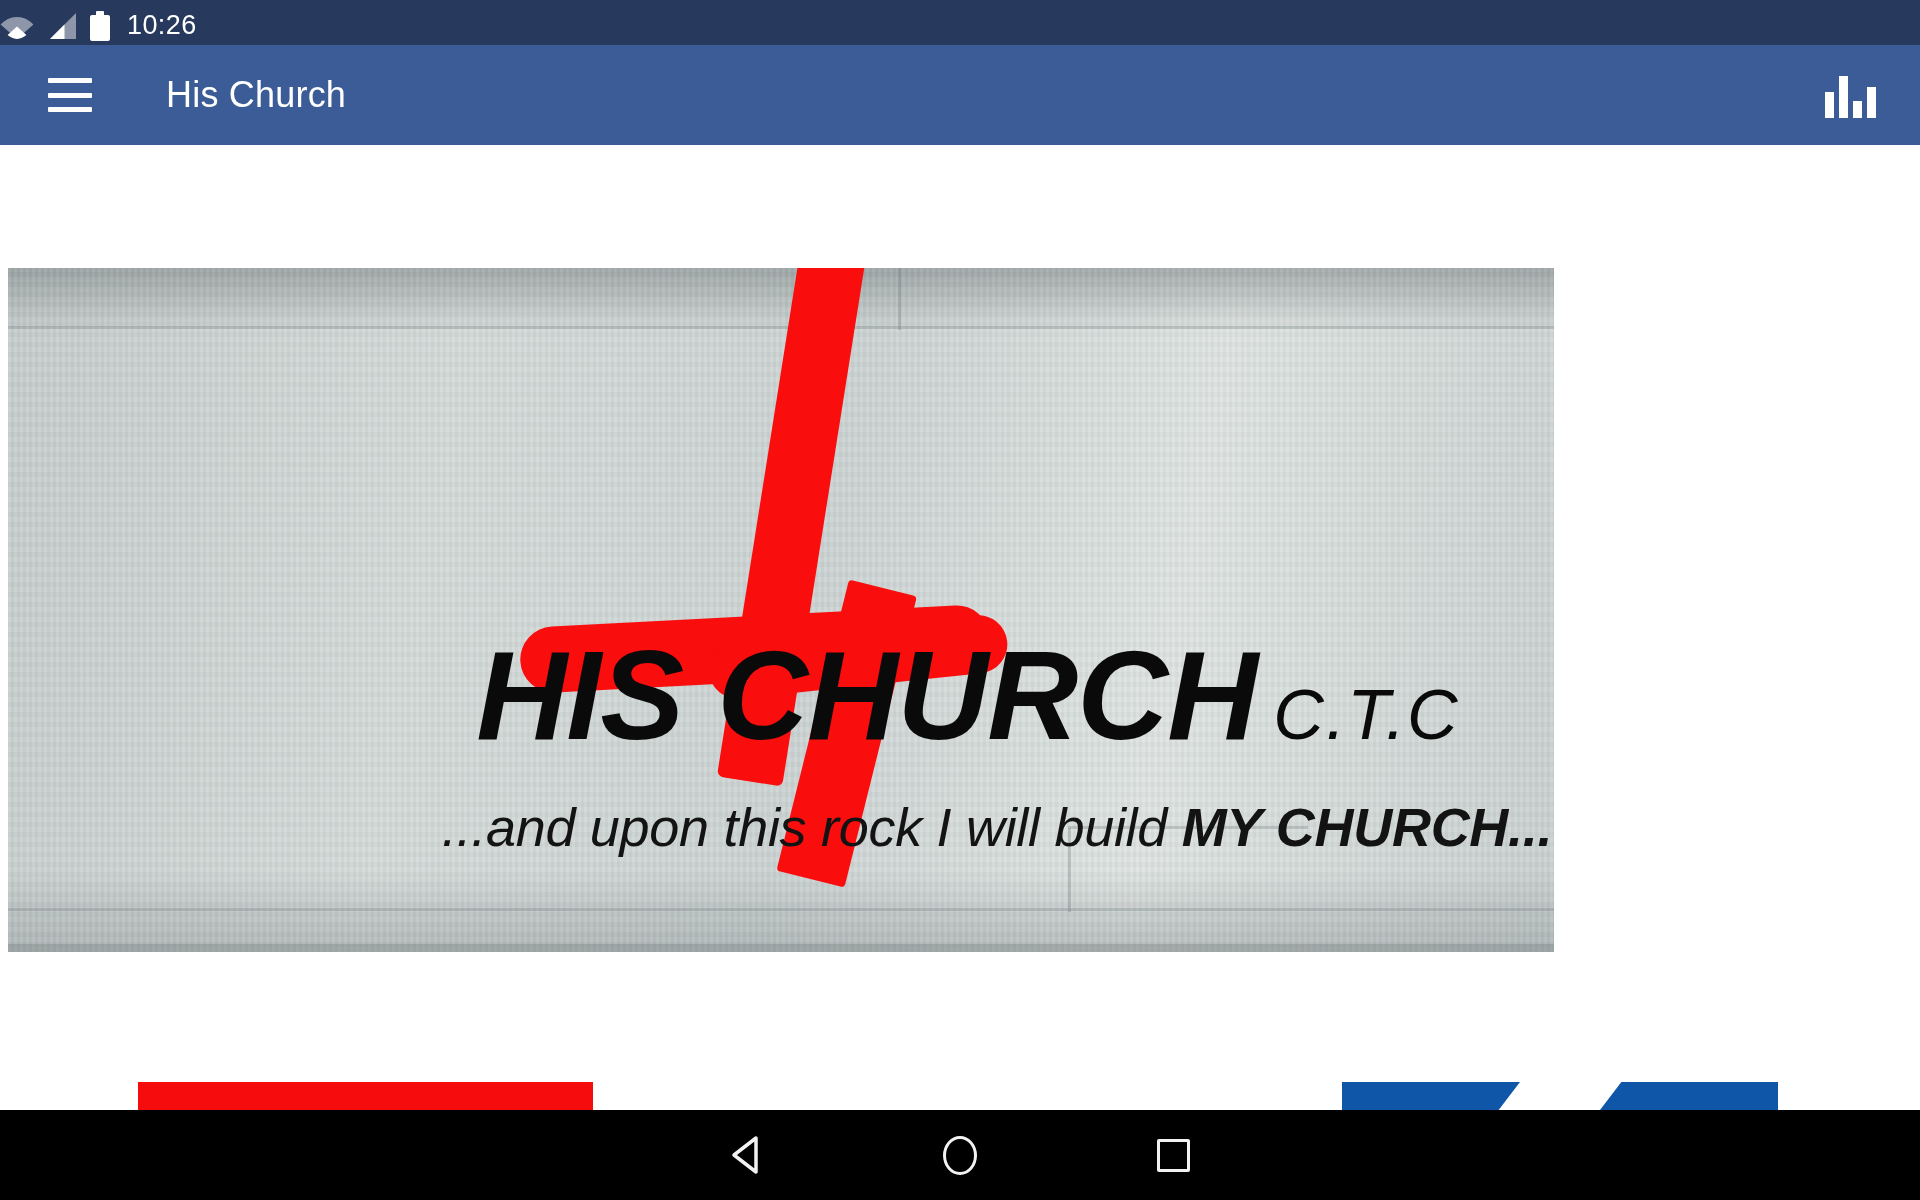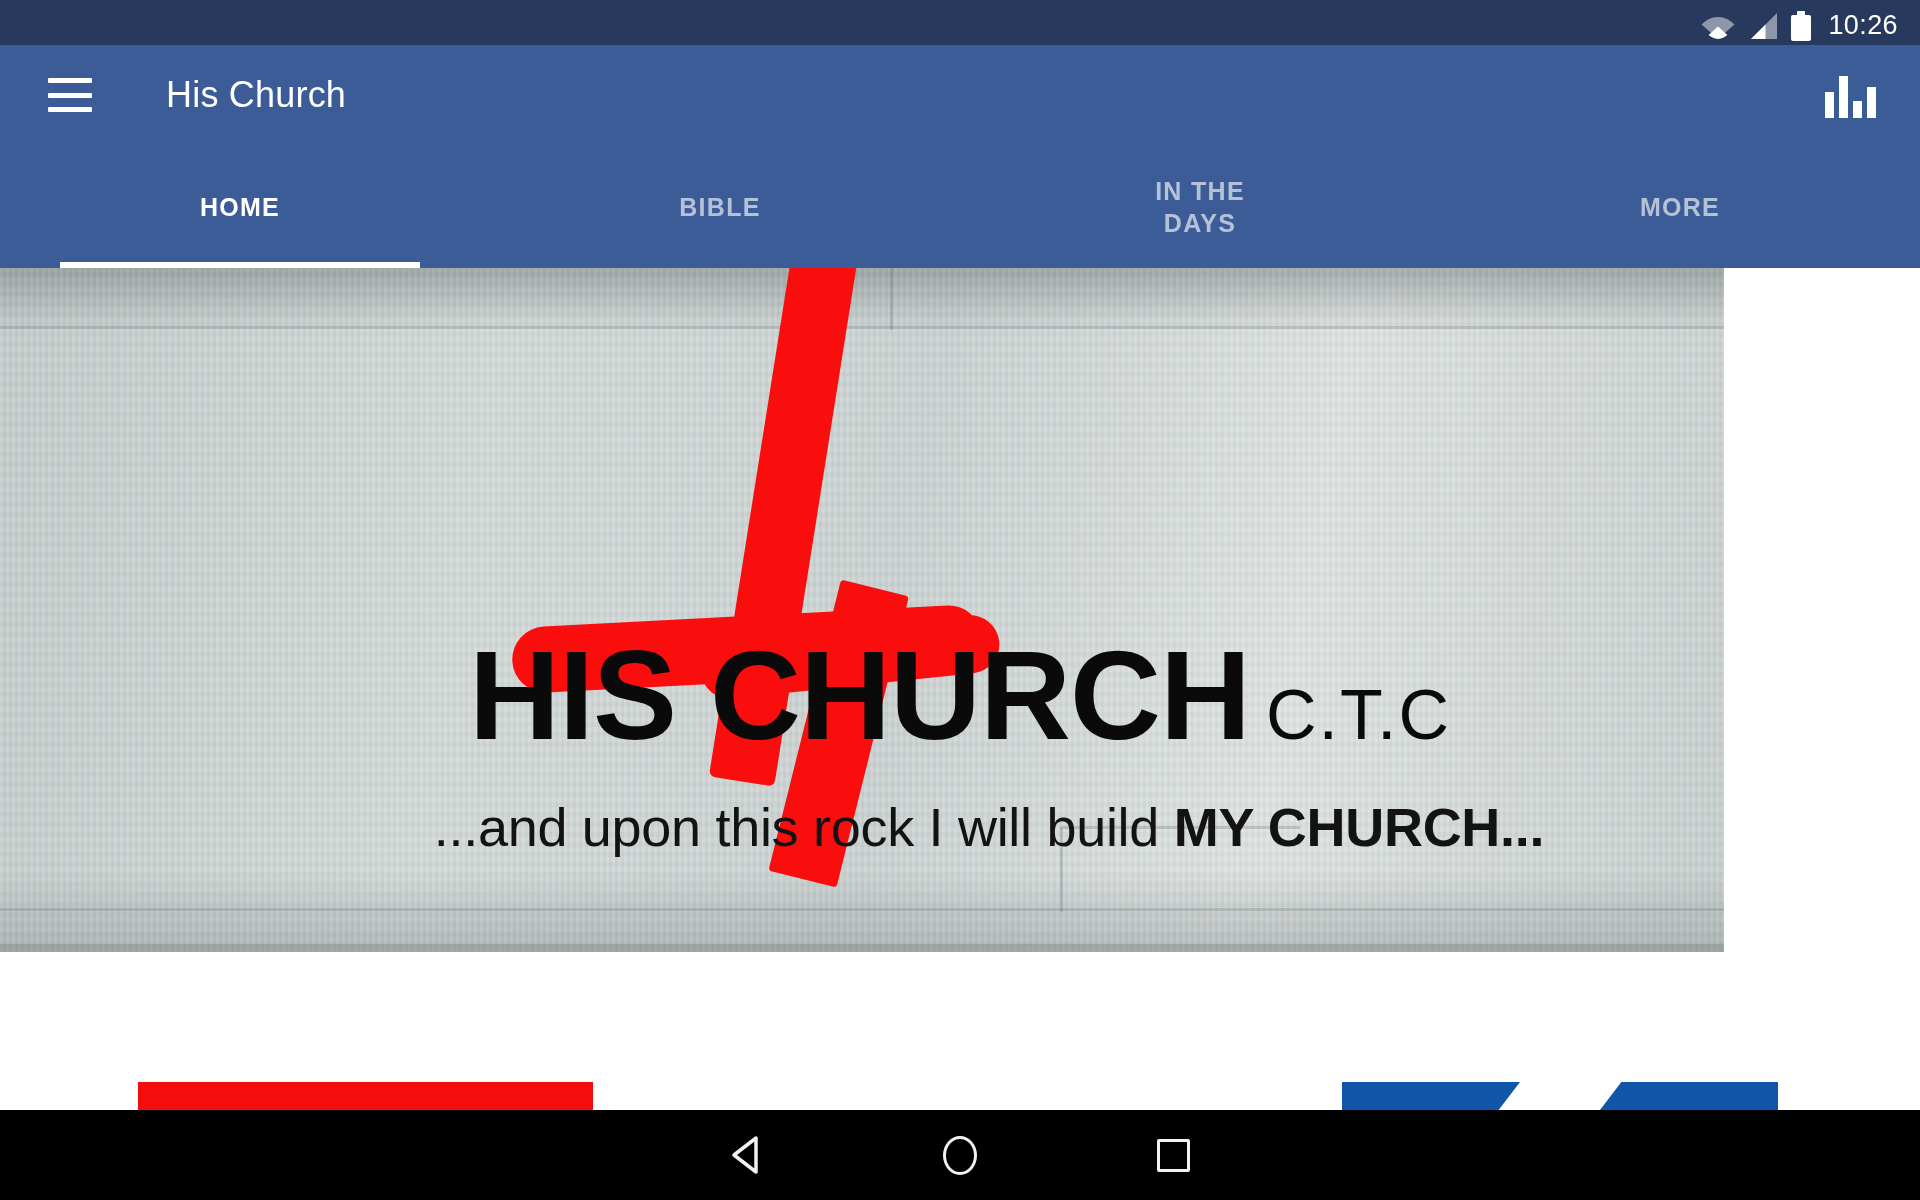--- a/index.html
+++ b/index.html
@@ -8,21 +8,21 @@
     background:#000;
     font-family:"Liberation Sans", sans-serif;
     overflow:hidden;
   }
   .screen { position:relative; width:1920px; height:1200px; background:#fff; }
 
   
   .statusbar {
     position:absolute; top:0; left:0; width:1920px; height:51px;
     background:#27395c;
-    display:flex; align-items:center; justify-content:flex-end;
+    display:flex; align-items:center; 
     padding-right:22px; gap:13px;
   }
   .sb-icon { display:flex; align-items:center; }
   .wifi-ico { width:34px; height:26px; }
   .sig-ico  { width:30px; height:26px; }
   .batt-ico { width:20px; height:30px; position:relative; }
   .batt-body {
     position:absolute; bottom:0; left:0; width:20px; height:26px;
     background:#fff; border-radius:2px;
   }
@@ -75,26 +75,27 @@
   }
   .tab.active .tab-label { color:#ffffff; }
   .tab-underline {
     position:absolute; left:50%; transform:translateX(-50%);
     bottom:0; width:360px; height:6px; background:#fff; display:none;
   }
   .tab.active .tab-underline { display:block; }
 
   
   .banner {
-    position:absolute; top:268px; left:0; width:1724px; height:684px;
+    position:absolute; top:268px; left:8px; width:1546px; height:684px;
     overflow:hidden;
     background:
       linear-gradient(180deg, rgba(120,128,130,0.55) 0%, rgba(255,255,255,0) 9%),
       linear-gradient(0deg, rgba(150,158,160,0.55) 0%, rgba(255,255,255,0) 12%),
       linear-gradient(100deg, #c6cecd 0%, #d4dbd9 28%, #ccd4d3 52%, #dfe4e2 74%, #c9d1d0 100%);
+    font-style: italic;
   }
   .wall-line {
     position:absolute; background:rgba(110,120,122,0.30); pointer-events:none;
   }
   .wall-noise {
     position:absolute; inset:0;
     background-image:
       repeating-linear-gradient(90deg, rgba(255,255,255,0.05) 0 3px, rgba(0,0,0,0.035) 3px 6px),
       repeating-linear-gradient(0deg, rgba(255,255,255,0.04) 0 5px, rgba(0,0,0,0.025) 5px 10px);
     opacity:0.75;
@@ -203,39 +204,20 @@
     <div class="appbar-title">His Church</div>
     <div class="appbar-spacer"></div>
     <div class="chart-ico">
       <i style="height:26px"></i>
       <i style="height:42px"></i>
       <i style="height:17px"></i>
       <i style="height:31px"></i>
     </div>
   </div>
 
-  <div class="tabbar">
-    <div class="tab active">
-      <span class="tab-label">HOME</span>
-      <span class="tab-underline"></span>
-    </div>
-    <div class="tab">
-      <span class="tab-label">BIBLE</span>
-
-    </div>
-    <div class="tab">
-      <span class="tab-label">IN THE
-DAYS</span>
-
-    </div>
-    <div class="tab">
-      <span class="tab-label">MORE</span>
-
-    </div>
-  </div>
 
   <div class="banner">
     <div class="banner-inner">
       <div class="wall-noise"></div>
       <div class="wall-line" style="left:0;top:58px;width:1920px;height:3px;"></div>
       <div class="wall-line" style="left:0;top:640px;width:1920px;height:3px;"></div>
       <div class="wall-line" style="left:890px;top:0;width:3px;height:62px;"></div>
       <div class="wall-line" style="left:1772px;top:58px;width:3px;height:585px;"></div>
       <div class="wall-line" style="left:1060px;top:560px;width:3px;height:84px;"></div>
       <div class="wall-line" style="left:1060px;top:558px;width:240px;height:3px;"></div>

